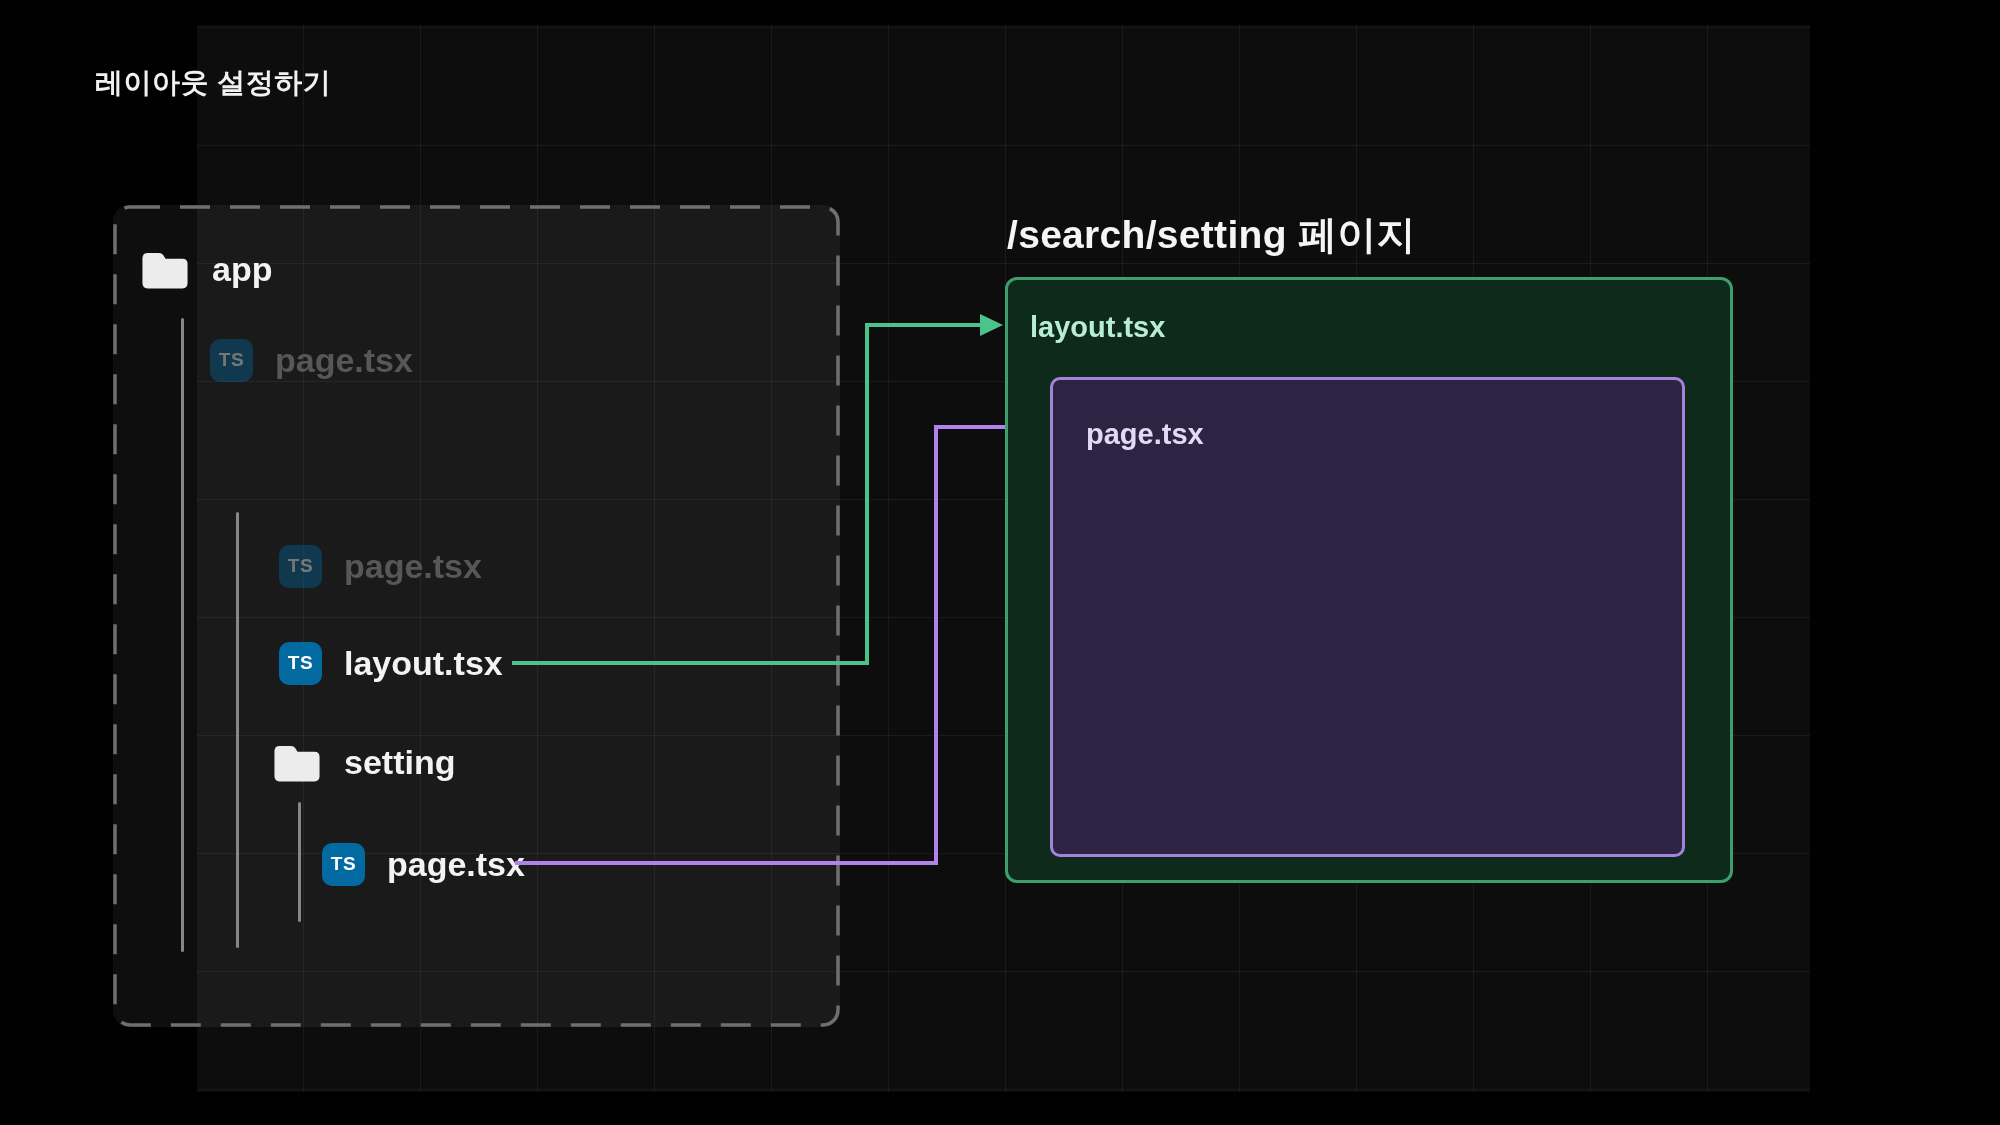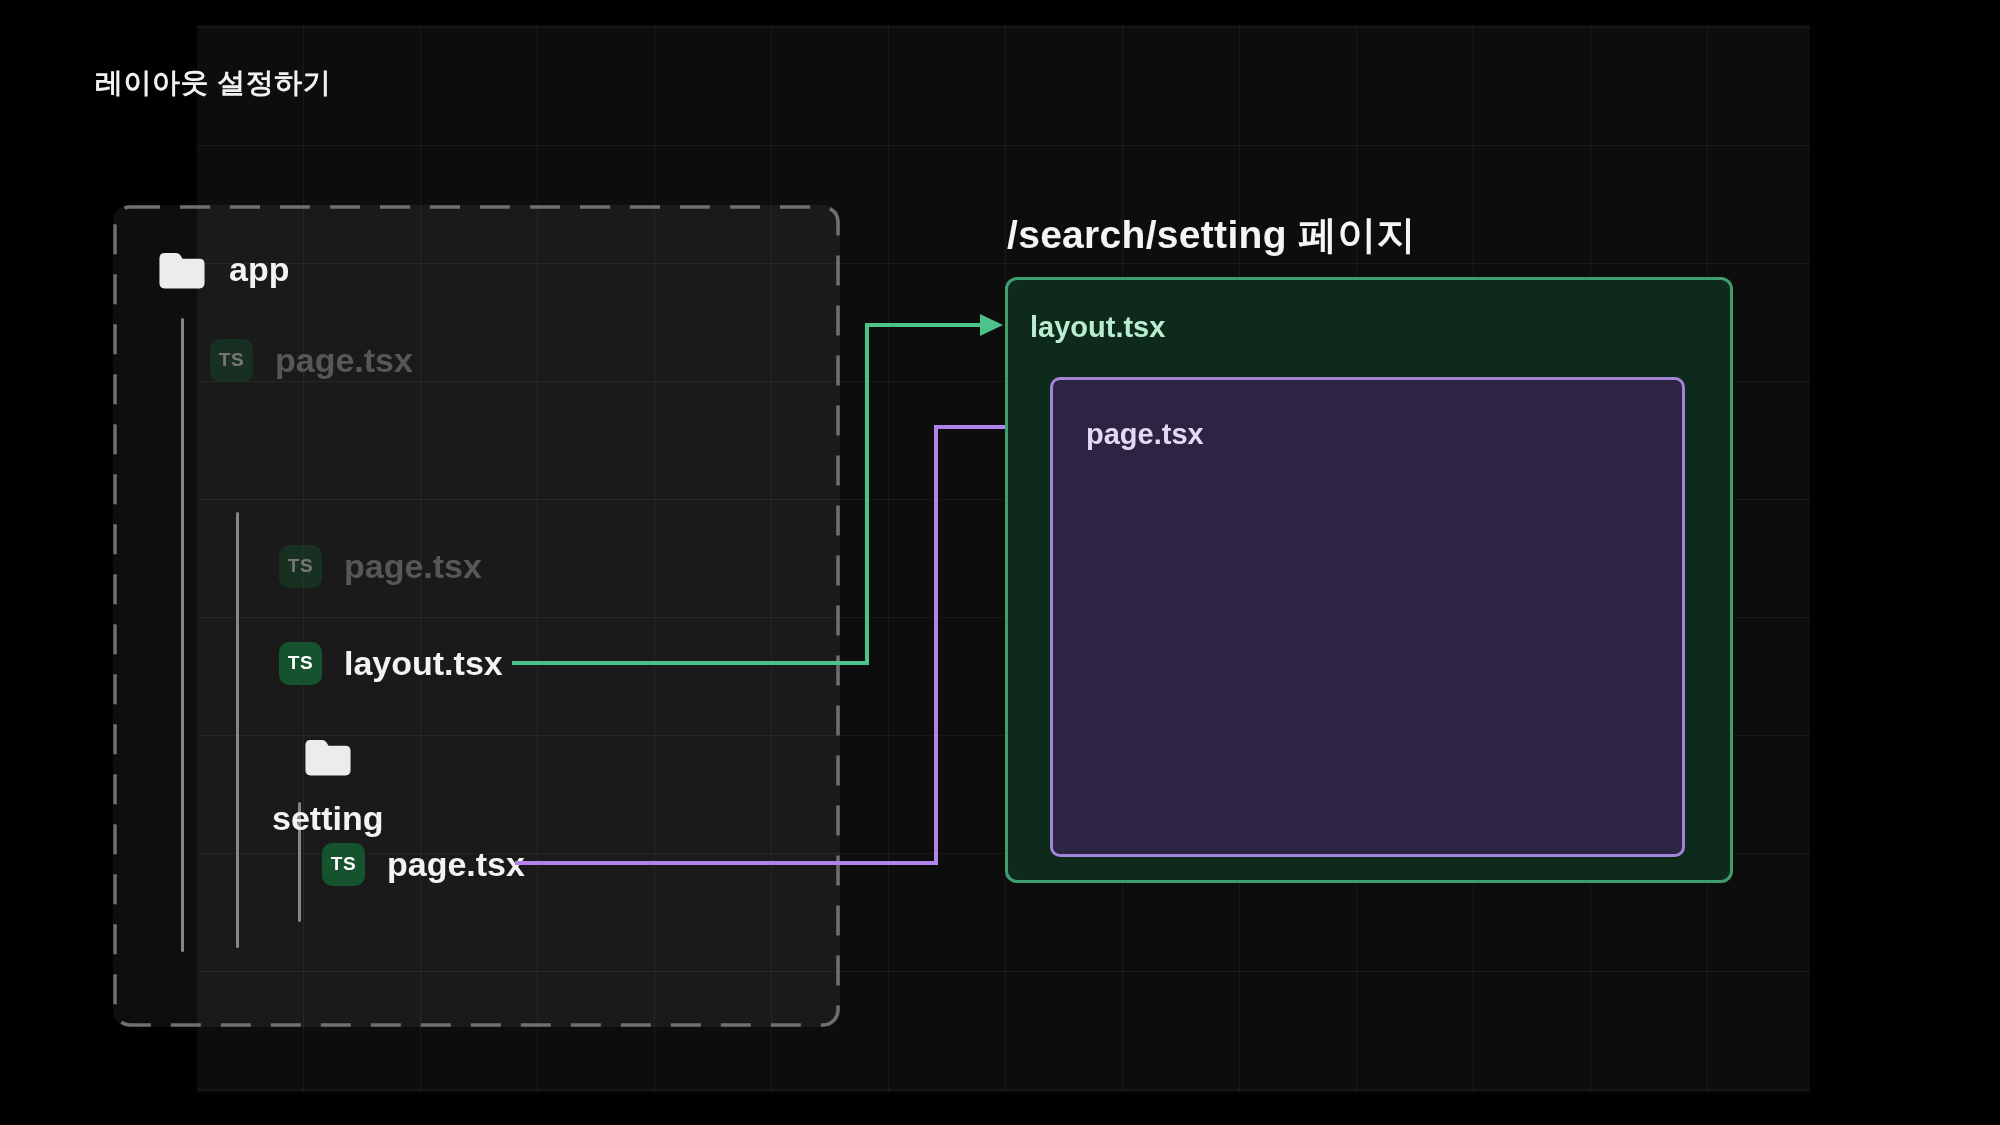--- a/index.html
+++ b/index.html
@@ -37,33 +37,33 @@
   .guide.g2{left:236px;top:512px;height:436px;}
   .guide.g3{left:298px;top:802px;height:120px;}
   
   .tree-row{
     position:absolute;height:52px;display:flex;align-items:center;gap:22px;
   }
   .row-label{
     font-size:34px;font-weight:700;color:#f3f3f3;white-space:nowrap;
   }
   .ts-icon{
-    width:43px;height:43px;border-radius:10px;background:#14532d;
+    width:43px;height:43px;border-radius:10px;background:#0369a1;
     display:flex;align-items:center;justify-content:center;flex:0 0 auto;
   }
   .ts-icon span{color:#ffffff;font-size:19px;font-weight:700;letter-spacing:0.5px;}
   .folder-icon{display:flex;flex:0 0 auto;}
   .tree-row.dim .ts-icon{opacity:0.4;}
   .tree-row.dim .row-label{color:#575757;}
-  .row-app{left:157px;top:243px;justify-content:space-between;}
+  .row-app{left:140px;top:243px;justify-content:space-between;}
   .row-page1{left:210px;top:334px;}
   .row-search{left:210px;top:438px;}
   .row-page2{left:279px;top:540px;}
   .row-layout{left:279px;top:637px;}
-  .row-setting{left:272px;top:736px;flex-direction:column;}
+  .row-setting{left:272px;top:736px;}
   .row-page3{left:322px;top:838px;}
   
   .arrows{position:absolute;left:0;top:0;width:2000px;height:1125px;pointer-events:none;}
   
   .preview-title{
     position:absolute;left:1007px;top:208px;
     font-size:39px;font-weight:700;color:#f5f5f5;letter-spacing:0.3px;
   }
   .layout-box{
     position:absolute;left:1005px;top:277px;width:728px;height:606px;

